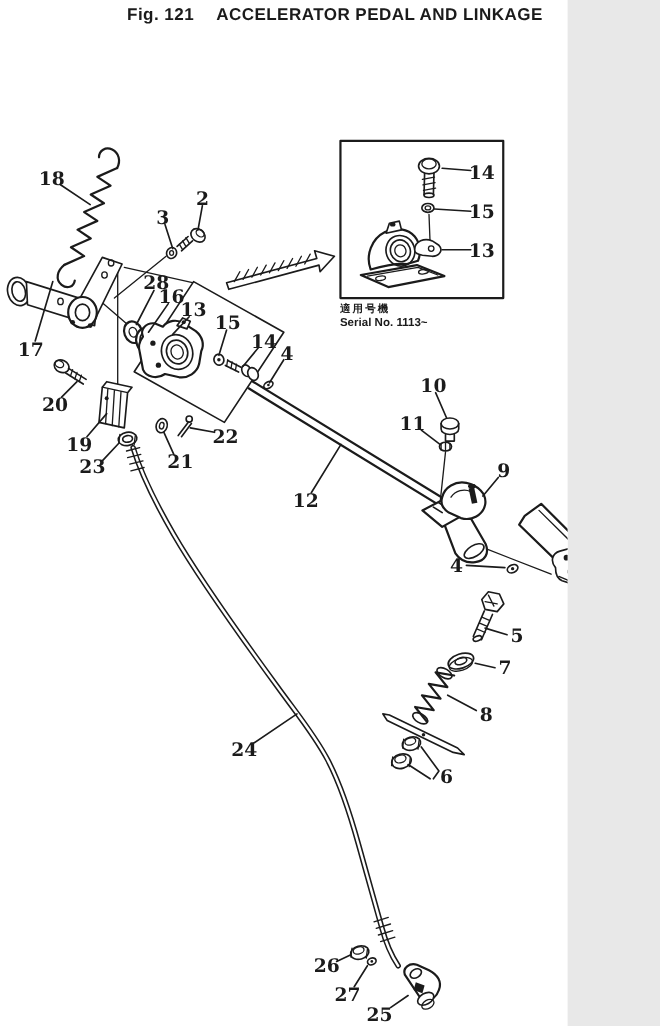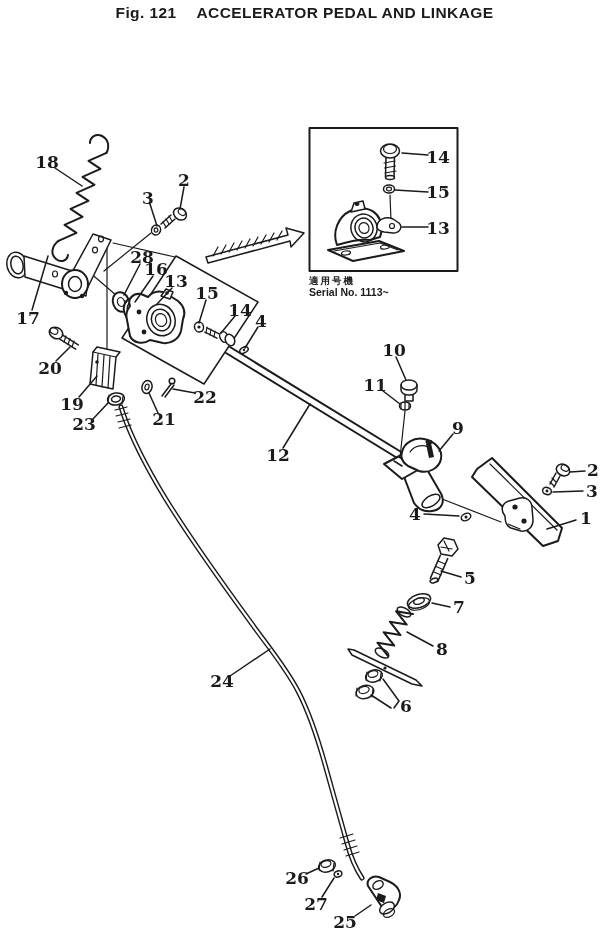--- a/index.html
+++ b/index.html
@@ -1,18 +1,18 @@
 <!DOCTYPE html>
 <html><head>
 <meta charset="utf-8">
 <style>
   :root { --ink:#1b1b1b; --paper:#ffffff; }
   html,body { margin:0; padding:0; background:#e8e8e8; }
   #page {
-    position:relative; width:600px; height:933px; background:var(--paper);
+    position:relative; width:516px; height:933px; background:var(--paper);
     font-family:"Liberation Sans", sans-serif; overflow:hidden;
   }
   svg { position:absolute; left:0; top:0; }
   .s2  { stroke:var(--ink); stroke-width:2;   fill:none; stroke-linecap:round; stroke-linejoin:round; }
   .s15 { stroke:var(--ink); stroke-width:1.5; fill:none; stroke-linecap:round; stroke-linejoin:round; }
   .s12 { stroke:var(--ink); stroke-width:1.2; fill:none; stroke-linecap:round; stroke-linejoin:round; }
   .w2  { stroke:var(--ink); stroke-width:2;   fill:var(--paper); stroke-linejoin:round; }
   .w15 { stroke:var(--ink); stroke-width:1.5; fill:var(--paper); stroke-linejoin:round; }
   .ink { fill:var(--ink); stroke:none; }
   .rodblack { stroke:var(--ink); stroke-width:5; fill:none; stroke-linecap:round; }

